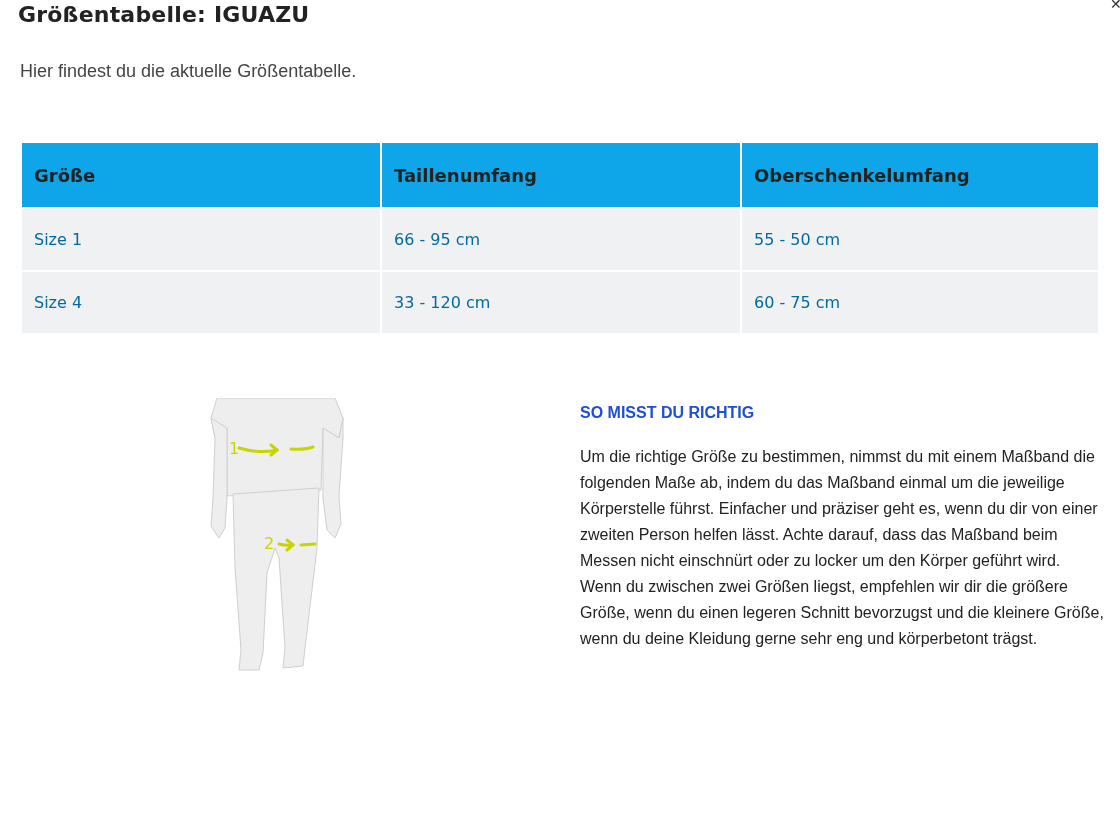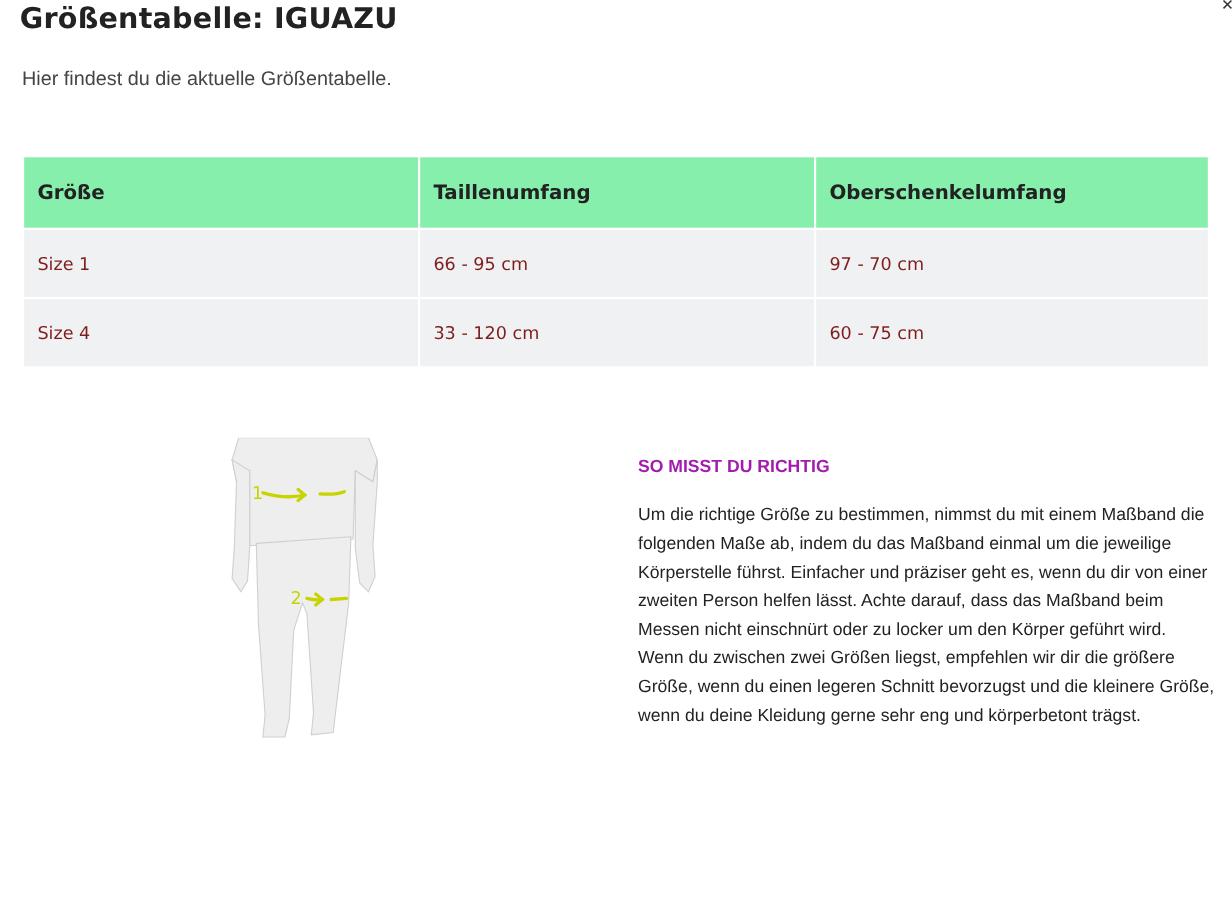--- a/index.html
+++ b/index.html
@@ -1,25 +1,25 @@
 <!DOCTYPE html>
 <html><head>
 <meta charset="utf-8">
 <style>
   html, body { margin:0; padding:0; background:#ffffff; }
   body { width:1120px; height:816px; position:relative; overflow:hidden; font-family:"Liberation Sans", sans-serif; color:#333; }
-  .title { position:absolute; left:18px; top:2px; font-family:"DejaVu Sans", sans-serif; font-weight:bold; font-size:26px; color:#222; letter-spacing:0.2px; margin:0; }
+  .title { position:absolute; left:18px; top:2px; font-family:"DejaVu Sans", sans-serif; font-weight:bold; font-size:22px; color:#222; letter-spacing:0.2px; margin:0; }
   .close { position:absolute; right:0; top:-4px; font-size:14px; color:#333; width:10px; overflow:hidden; cursor:pointer; }
   .intro { position:absolute; left:20px; top:61px; font-size:18px; color:#444; margin:0; }
   table.sizes { position:absolute; left:20px; top:141px; width:1080px; border-collapse:separate; border-spacing:2px; font-family:"DejaVu Sans", sans-serif; }
-  table.sizes th { background:#86efac; text-align:left; font-weight:bold; font-size:18px; color:#222; height:64px; padding:0 0 0 12px; }
-  table.sizes td { background:#f0f1f3; font-size:16px; color:#7f1d1d; height:61px; padding:0 0 0 12px; }
+  table.sizes th { background:#0ea5e9; text-align:left; font-weight:bold; font-size:18px; color:#222; height:64px; padding:0 0 0 12px; }
+  table.sizes td { background:#f0f1f3; font-size:16px; color:#0369a1; height:61px; padding:0 0 0 12px; }
   .figure { position:absolute; left:205px; top:398px; width:150px; height:276px; }
   .howto { position:absolute; left:580px; top:396px; width:525px; font-size:16px; line-height:26px; color:#222; }
-  .howto h3 { margin:16px 0 18px 0; font-size:16px; font-weight:bold; color:#a21caf; }
+  .howto h3 { margin:4px 0 18px 0; font-size:16px; font-weight:bold; color:#1d4ed8; }
   .howto p { margin:0 0 18px 0; }
   .howto p.bold { font-weight:normal; }
   .howto p.light { color:#555; font-weight:normal; }
   .howto p.light b { color:#222; }
 </style>
 </head>
 <body>
 
 <h1 class="title">Größentabelle: IGUAZU</h1>
 <span class="close">✕</span>
@@ -30,21 +30,21 @@
     <tr>
       <th style="width:346px">Größe</th>
       <th style="width:346px">Taillenumfang</th>
       <th>Oberschenkelumfang</th>
     </tr>
   </thead>
   <tbody>
     <tr>
       <td>Size 1</td>
       <td>66 - 95 cm</td>
-      <td>97 - 70 cm</td>
+      <td>55 - 50 cm</td>
     </tr>
     <tr>
       <td>Size 4</td>
       <td>33 - 120 cm</td>
       <td>60 - 75 cm</td>
     </tr>
   </tbody>
 </table>
 
 <div class="figure">

